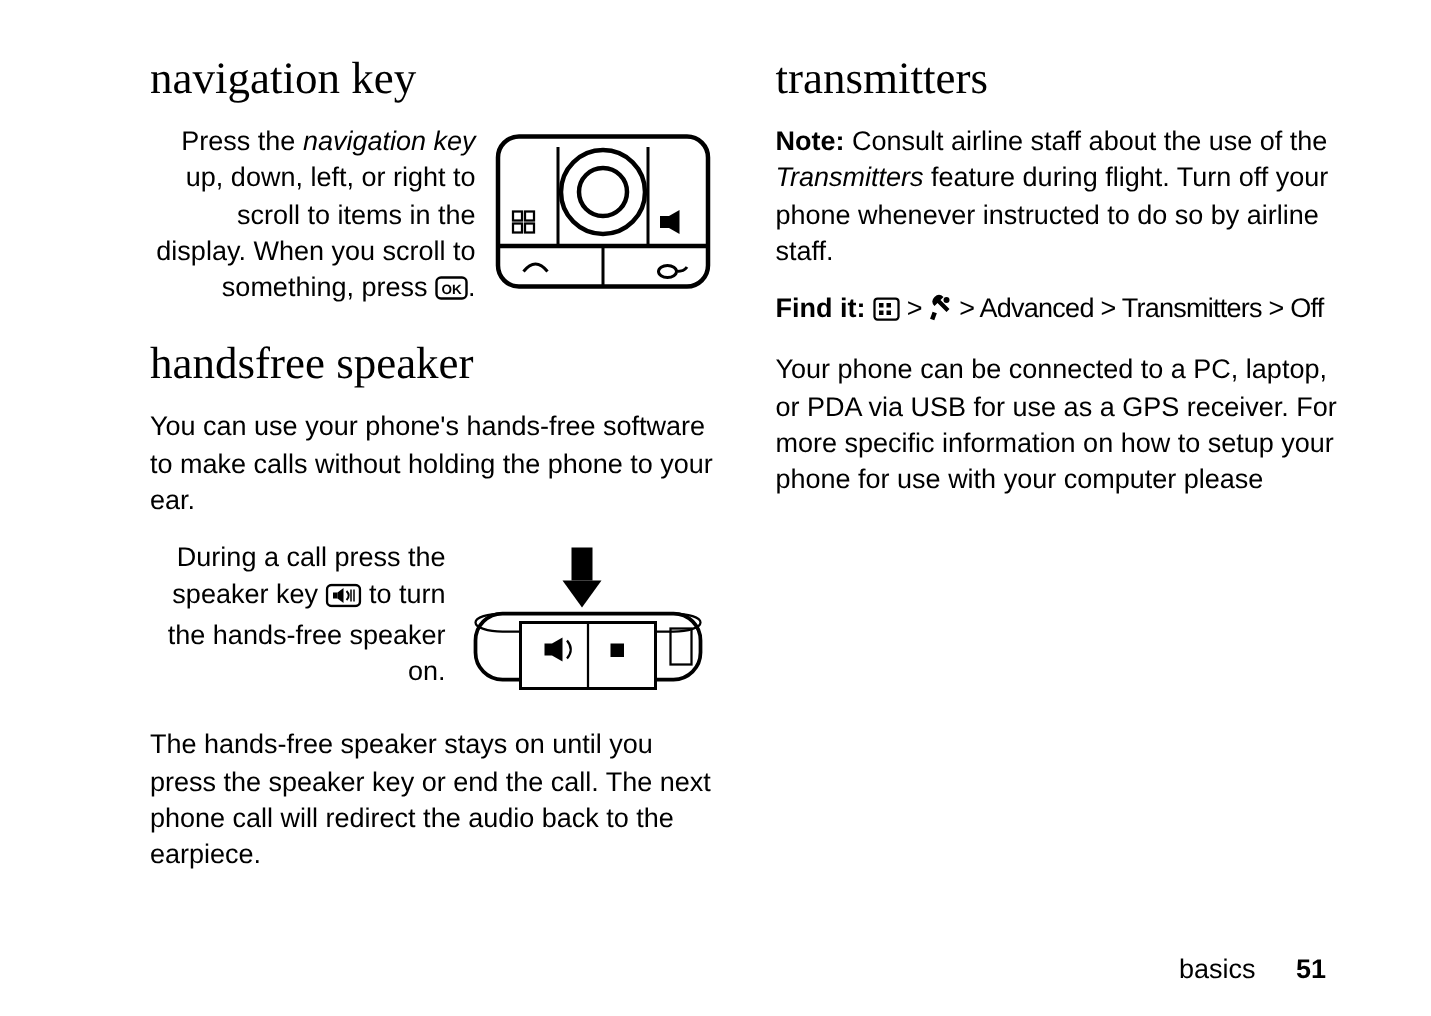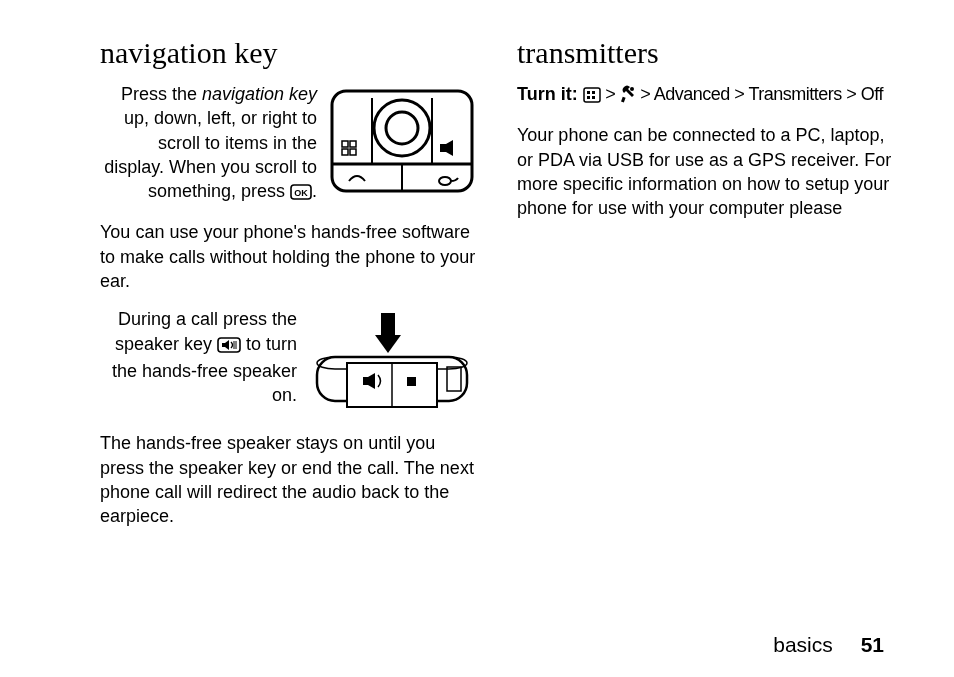--- a/index.html
+++ b/index.html
@@ -53,21 +53,21 @@
   .nav-key-svg { width: 150px; height: 110px; }
   .speaker-svg { width: 170px; height: 110px; }
   .ok-icon, .sp-icon, .menu-icon, .sett-icon {
     display: inline-block;
     vertical-align: -3px;
   }
   .footer {
     position: absolute;
     right: 70px;
     bottom: 20px;
-    font-size: 21px;
+    font-size: 18px;
   }
   .footer .pg { font-weight: bold; margin-left: 22px; }
 </style>
 </head>
 <body>
 
 <div class="page">
   <div class="cols">
 
     <div class="col">
@@ -98,20 +98,21 @@
           </svg>
         </div>
         <p>
           <span>Press the </span><span class="italic">navigation key</span><span> up, down, left, or right to scroll to items in the display. When you scroll to something, press </span><span class="ok-icon"><svg width="22" height="16" viewBox="0 0 22 16">
                 <rect x="1" y="1" width="20" height="14" rx="3" fill="none" stroke="#000" stroke-width="1.6"></rect>
                 <text x="11" y="12" text-anchor="middle" font-size="9" font-family="Arial" font-weight="bold">OK</text>
               </svg></span><span>.</span>
         </p>
       </div>
 
+      <h2>handsfree speaker</h2>
 
       <p>You can use your phone's hands-free software to make calls without holding the phone to your ear.</p>
 
       <div class="wrap-fig">
         <div class="fig-right">
           <svg class="speaker-svg" viewBox="0 0 170 110">
 
             <rect x="74" y="2" width="14" height="22" fill="#000"></rect>
             <polygon points="68,24 94,24 81,42" fill="#000"></polygon>
 
@@ -142,24 +143,27 @@
       </div>
 
       <p>The hands-free speaker stays on until you press the speaker key or end the call. The next phone call will redirect the audio back to the earpiece.</p>
 
     </div>
 
     <div class="col">
 
       <h2>transmitters</h2>
 
+      <p>
+        <span class="bold">Note:</span><span> Consult airline staff about the use of the </span><span class="italic">Transmitters</span><span> feature during flight. Turn off your phone whenever instructed to do so by airline staff.</span>
+      </p>
 
 
       <p>
-        <span class="bold">Turn it:</span>
+        <span class="bold">Find it:</span>
         <span class="menu-icon"><svg width="18" height="16" viewBox="0 0 18 16">
               <rect x="1" y="1" width="16" height="14" rx="2" fill="none" stroke="#000" stroke-width="1.5"></rect>
               <rect x="4" y="4" width="3" height="3" fill="#000"></rect>
               <rect x="9" y="4" width="3" height="3" fill="#000"></rect>
               <rect x="4" y="9" width="3" height="3" fill="#000"></rect>
               <rect x="9" y="9" width="3" height="3" fill="#000"></rect>
             </svg></span><span class="condensed"> &gt; </span><span class="sett-icon"><svg width="16" height="18" viewBox="0 0 16 18">
               <path d="M4 2 q-3 3 0 6 l2 -2 l6 6 l2 -2 l-6 -6 l2 -2 q-3 -3 -6 0 Z" fill="#000"></path>
               <circle cx="12" cy="4" r="2" fill="#000"></circle>
               <rect x="2" y="12" width="3" height="5" fill="#000" transform="rotate(20 3 14)"></rect>

